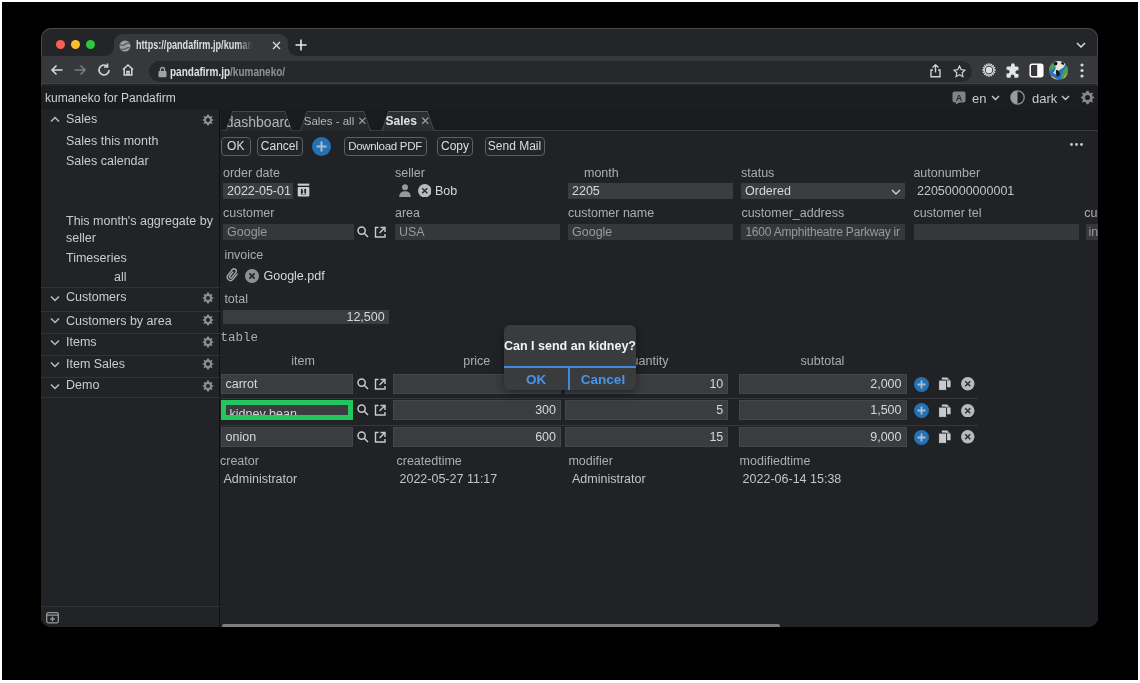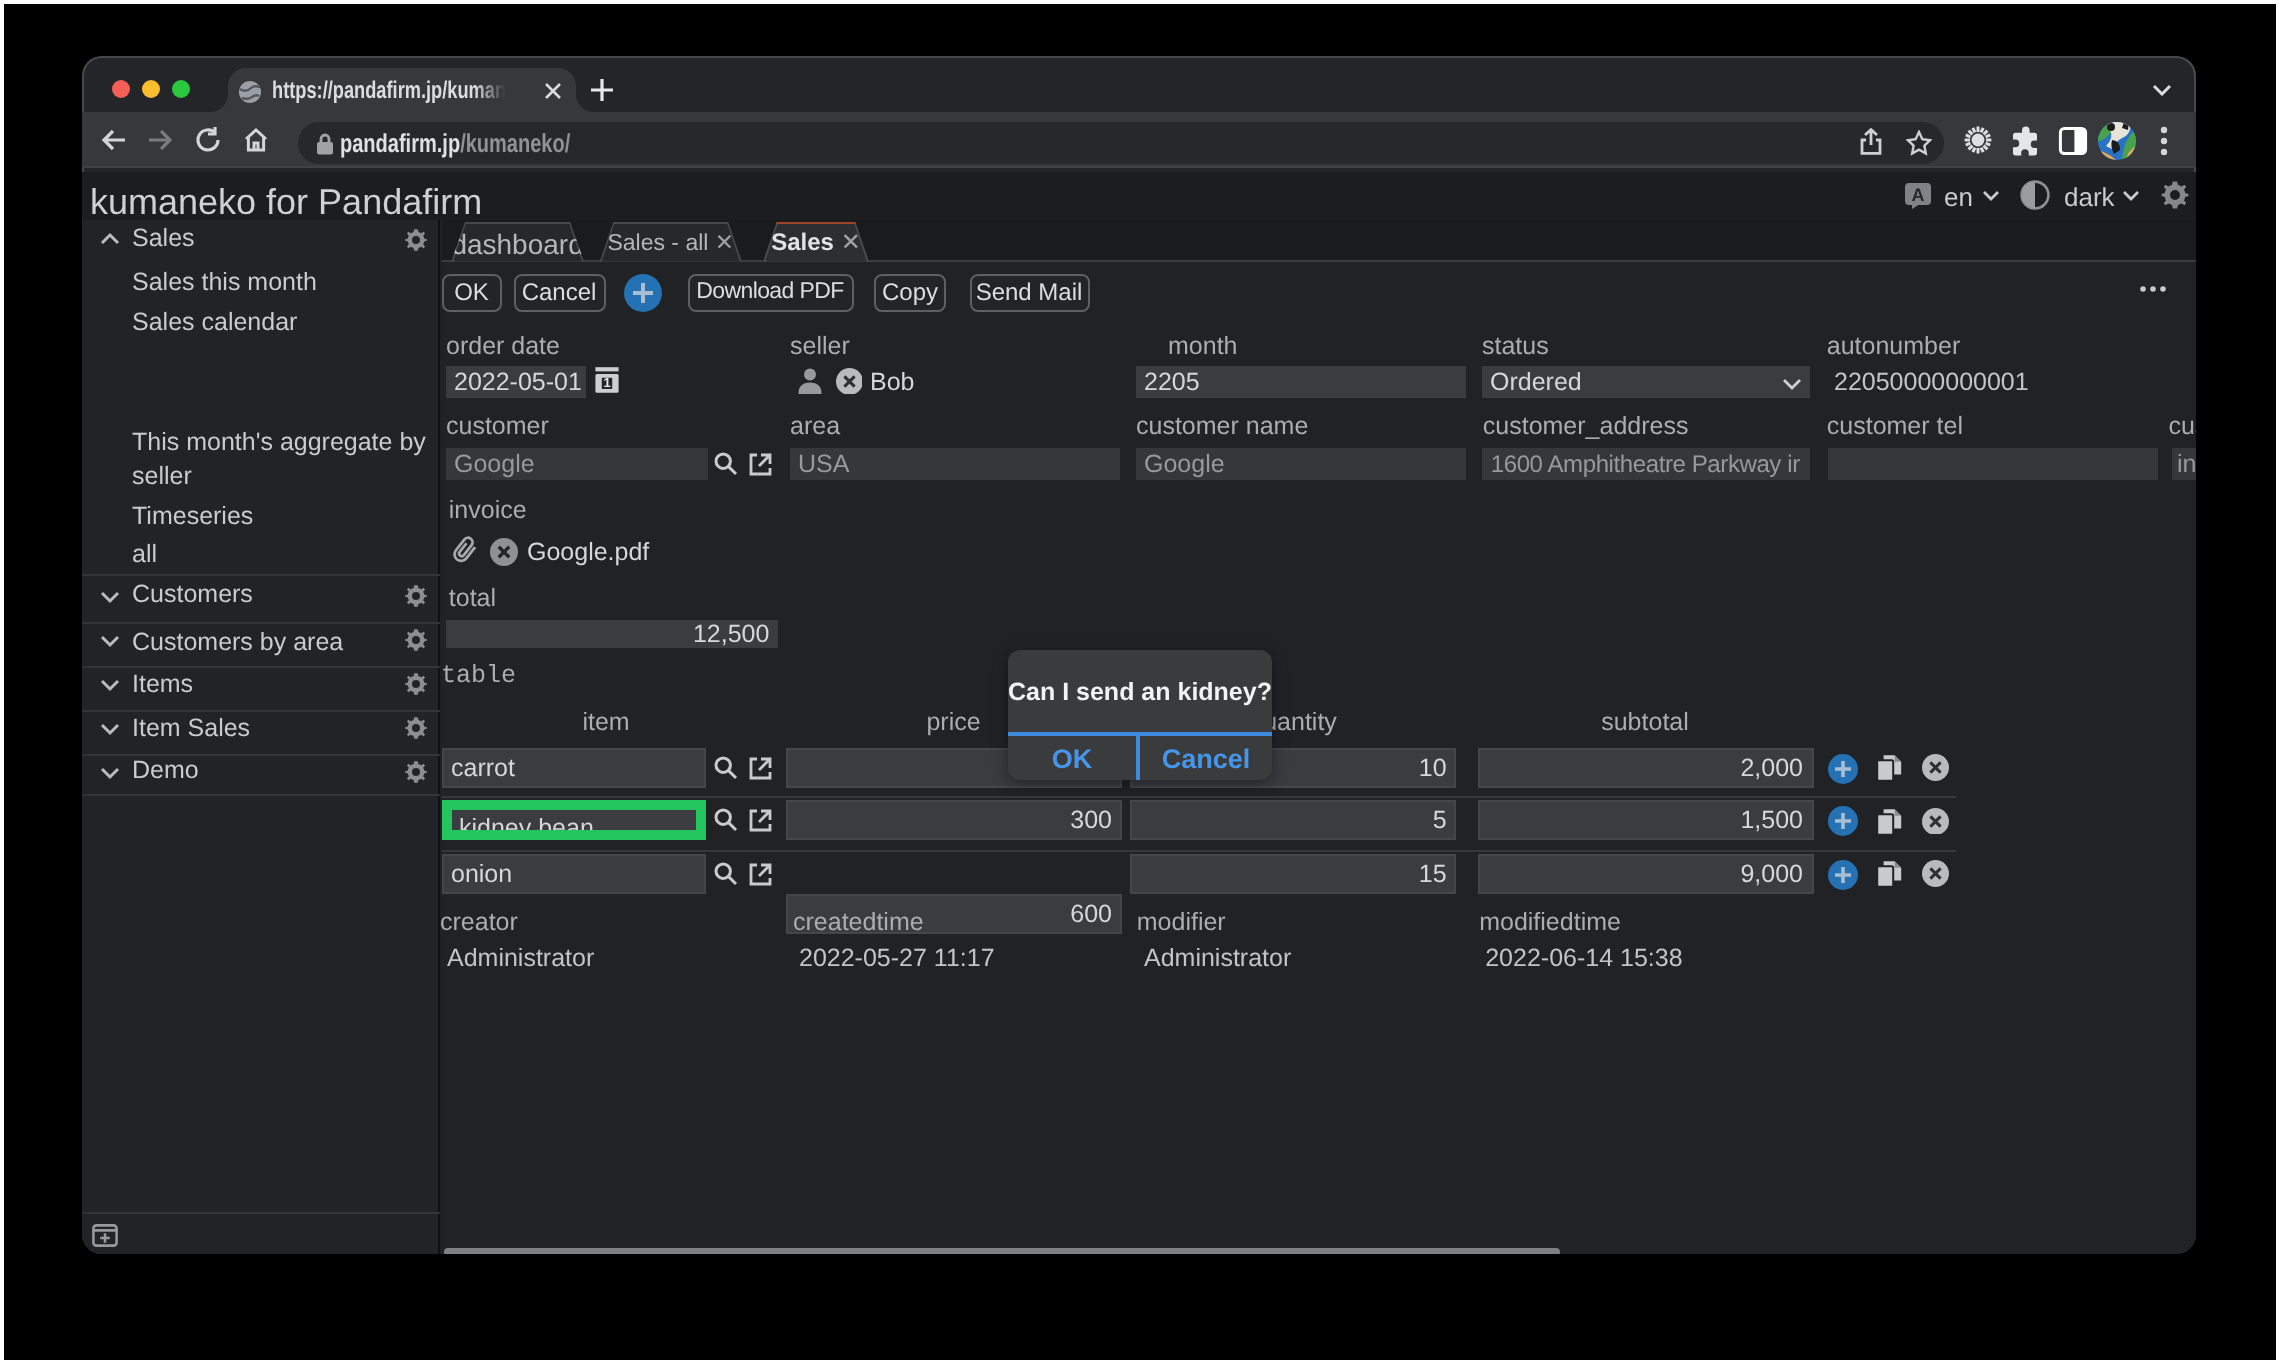--- a/index.html
+++ b/index.html
@@ -129,21 +129,21 @@
     <svg class="abs" style="left:1039px;top:6.5px;" width="4" height="15" viewBox="0 0 4 15">
           <g fill="#d4d5d8">
             <circle cx="2" cy="2" r="1.6"></circle>
             <circle cx="2" cy="7.5" r="1.6"></circle>
             <circle cx="2" cy="13" r="1.6"></circle>
           </g>
         </svg>
   </div>
 
   <div id="appheader">
-    <span class="abs" style="left:4px;top:5px;font-size:18px;color:#cfd0d3;">kumaneko for Pandafirm</span>
+    <span class="abs" style="left:4px;top:5px;font-size:12px;color:#cfd0d3;">kumaneko for Pandafirm</span>
     <svg class="abs" style="left:911px;top:5px;" width="14" height="14" viewBox="0 0 14 14">
           <rect x="0.5" y="0.5" width="13" height="11" rx="2" fill="#808287"></rect>
           <path d="M4 13.5 L4 11 L8 11 Z" fill="#808287"></path>
           <text x="7" y="9.5" font-size="9" font-weight="bold" fill="#26272a" text-anchor="middle" font-family="Liberation Sans">A</text>
         </svg>
     <span class="abs" style="left:931px;top:5px;font-size:13px;color:#c9cacd;">en</span>
     <svg class="abs" style="left:950px;top:9.5px;" width="9" height="6" viewBox="0 0 9 6">
           <path d="M1 1 L4.5 4.5 L8 1" stroke="#c9cacd" stroke-width="1.4" fill="none"></path>
         </svg>
     <svg class="abs" style="left:969px;top:4px;" width="15" height="15" viewBox="0 0 15 15">
@@ -193,21 +193,21 @@
         <path d="M1 5.5 L5 1.5 L9 5.5" stroke="#b9bbbe" stroke-width="1.5" fill="none"></path>
       </svg>
   <span class="sitem" style="top:84px;">Sales</span>
   <svg class="abs" style="left:161px;top:85.5px;" width="12" height="12" viewBox="0 0 12 12">
         <use href="#gear12" fill="#8b8d91"></use>
       </svg>
   <span class="sitem" style="top:106.4px;">Sales this month</span>
   <span class="sitem" style="top:125.7px;">Sales calendar</span>
   <span class="sitem" style="top:185.3px;width:152px;line-height:16.7px;">This month's aggregate by seller</span>
   <span class="sitem" style="top:223.1px;">Timeseries</span>
-  <span class="sitem" style="top:242px;">all</span>
+  <span class="sitem" style="top:242px;margin-left:48px;">all</span>
   <div class="sline" style="top:259px;"></div>
   <svg class="abs" style="left:9px;top:266.5px;" width="10" height="7" viewBox="0 0 10 7">
         <path d="M1 1.5 L5 5.5 L9 1.5" stroke="#b9bbbe" stroke-width="1.5" fill="none"></path>
       </svg>
   <span class="sitem" style="top:261.8px;">Customers</span>
   <svg class="abs" style="left:161px;top:264px;" width="12" height="12" viewBox="0 0 12 12">
         <use href="#gear12" fill="#8b8d91"></use>
       </svg>
   <div class="sline" style="top:283px;"></div>
   <svg class="abs" style="left:9px;top:288.5px;" width="10" height="7" viewBox="0 0 10 7">
@@ -391,21 +391,21 @@
       </svg>
   <div class="abs" style="left:179.5px;top:396.5px;width:757px;border-top:1px solid #36373b;"></div>
 
   <div class="input" style="left:179.5px;top:398.9px;width:132.5px;height:20px;line-height:18px;border:1px solid #45464a;">onion</div>
   <svg class="abs" style="left:315.5px;top:402.9px;" width="12" height="12" viewBox="0 0 12 12">
         <use href="#magicon"></use>
       </svg>
   <svg class="abs" style="left:333px;top:402.9px;" width="12.5" height="12.5" viewBox="0 0 12.5 12.5">
         <use href="#exticon"></use>
       </svg>
-  <div class="input num" style="left:351.5px;top:398.9px;width:168.5px;height:20px;line-height:18px;border:1px solid #45464a;margin-top:20px;">600</div>
+  <div class="input num" style="left:351.5px;top:398.9px;width:168.5px;height:20px;line-height:18px;border:1px solid #45464a;">600</div>
   <div class="input num" style="left:523.8px;top:398.9px;width:163.5px;height:20px;line-height:18px;border:1px solid #45464a;">15</div>
   <div class="input num" style="left:697.5px;top:398.9px;width:168px;height:20px;line-height:18px;border:1px solid #45464a;">9,000</div>
   <div class="bluecirc" style="left:872.5px;top:401.9px;width:15px;height:15px;"></div>
   <svg class="abs" style="left:872.5px;top:401.9px;" width="15" height="15" viewBox="0 0 15 15">
         <path d="M7.5 3.5 V11.5 M3.5 7.5 H11.5" stroke="#a9bed2" stroke-width="1.8"></path>
       </svg>
   <svg class="abs" style="left:897px;top:402.4px;" width="13" height="14" viewBox="0 0 13 14">
         <use href="#copyicon"></use>
       </svg>
   <svg class="abs" style="left:920px;top:402.4px;" width="13.5" height="13.5" viewBox="0 0 13.5 13.5">

